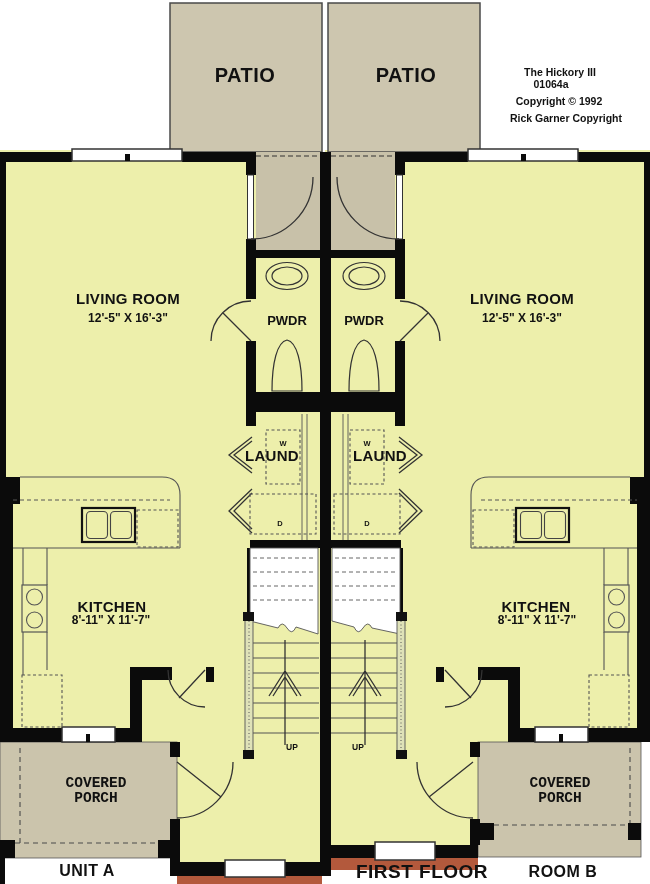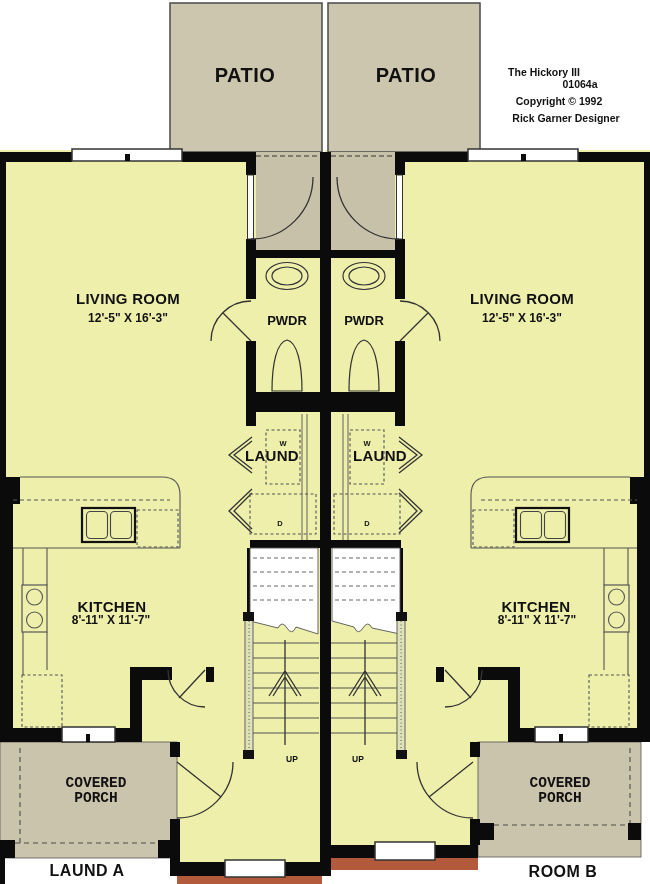--- a/index.html
+++ b/index.html
@@ -6,21 +6,21 @@
   #plan-canvas{position:relative;width:650px;height:884px;background:#ffffff;overflow:hidden;
     font-family:"Liberation Sans", sans-serif;}
   svg{position:absolute;left:0;top:0;}
   .lbl{position:absolute;transform:translate(-50%,-50%);font-weight:bold;color:#111;
     white-space:nowrap;text-align:center;line-height:1.05;}
   .room{font-size:15px;letter-spacing:.3px;}
   .dims{font-size:12px;}
   .patio-lbl{font-size:20px;letter-spacing:.5px;}
   .pwdr-lbl{font-size:13px;}
   .tiny{font-size:7.5px;}
-  .up-lbl{font-size:8.5px;margin-top:12px;}
+  .up-lbl{font-size:8.5px;}
   .unit-lbl{font-size:16px;letter-spacing:.5px;}
   .floor-lbl{font-size:19px;letter-spacing:.5px;}
   .tb{font-size:10.5px;}
   .porch-lbl{font-size:14.5px;white-space:normal;width:100px;font-family:Liberation Mono, monospace;}
 </style>
 </head>
 <body>
 
 <div id="plan-canvas">
 
@@ -216,24 +216,24 @@
         <rect x="396" y="750" width="11" height="9" fill="#111"></rect>
 
     <path d="M285,640 V745 M269,696 L285,671 L301,696 M273,696 L285,677 L297,696" stroke="#333" stroke-width="1.3" fill="none"></path>
     <path d="M365,640 V745 M349,696 L365,671 L381,696 M353,696 L365,677 L377,696" stroke="#333" stroke-width="1.3" fill="none"></path>
   </g>
 </svg>
 
   <div class="lbl patio-lbl" style="left:245px;top:75px">PATIO</div>
   <div class="lbl patio-lbl" style="left:406px;top:75px">PATIO</div>
 
-  <div class="lbl tb" style="left:544px;top:73px">The Hickory III</div>
-  <div class="lbl tb" style="left:580px;top:85px">01064a</div>
+  <div class="lbl tb" style="left:560px;top:73px">The Hickory III</div>
+  <div class="lbl tb" style="left:551px;top:85px">01064a</div>
   <div class="lbl tb" style="left:559px;top:102px">Copyright ©  1992</div>
-  <div class="lbl tb" style="left:566px;top:119px">Rick Garner Designer</div>
+  <div class="lbl tb" style="left:566px;top:119px">Rick Garner Copyright</div>
 
   <div class="lbl room" style="left:128px;top:299px">LIVING ROOM</div>
   <div class="lbl dims" style="left:128px;top:318px">12'-5" X 16'-3"</div>
   <div class="lbl room" style="left:522px;top:299px">LIVING ROOM</div>
   <div class="lbl dims" style="left:522px;top:318px">12'-5" X 16'-3"</div>
 
   <div class="lbl pwdr-lbl" style="left:287px;top:321px">PWDR</div>
   <div class="lbl pwdr-lbl" style="left:364px;top:321px">PWDR</div>
 
   <div class="lbl room" style="left:272px;top:456px">LAUND</div>
@@ -247,16 +247,17 @@
   <div class="lbl dims" style="left:111px;top:620px">8'-11" X 11'-7"</div>
   <div class="lbl room" style="left:536px;top:607px">KITCHEN</div>
   <div class="lbl dims" style="left:537px;top:620px">8'-11" X 11'-7"</div>
 
   <div class="lbl up-lbl" style="left:292px;top:747px">UP</div>
   <div class="lbl up-lbl" style="left:358px;top:747px">UP</div>
 
   <div class="lbl porch-lbl" style="left:96px;top:791px">COVERED PORCH</div>
   <div class="lbl porch-lbl" style="left:560px;top:791px">COVERED PORCH</div>
 
-  <div class="lbl unit-lbl" style="left:87px;top:871px">LAUND A</div>
+  <div class="lbl unit-lbl" style="left:87px;top:871px">UNIT A</div>
   <div class="lbl unit-lbl" style="left:563px;top:872px">ROOM B</div>
+  <div class="lbl floor-lbl" style="left:422px;top:872px">FIRST FLOOR</div>
 
 </div>
 
 </body></html>

